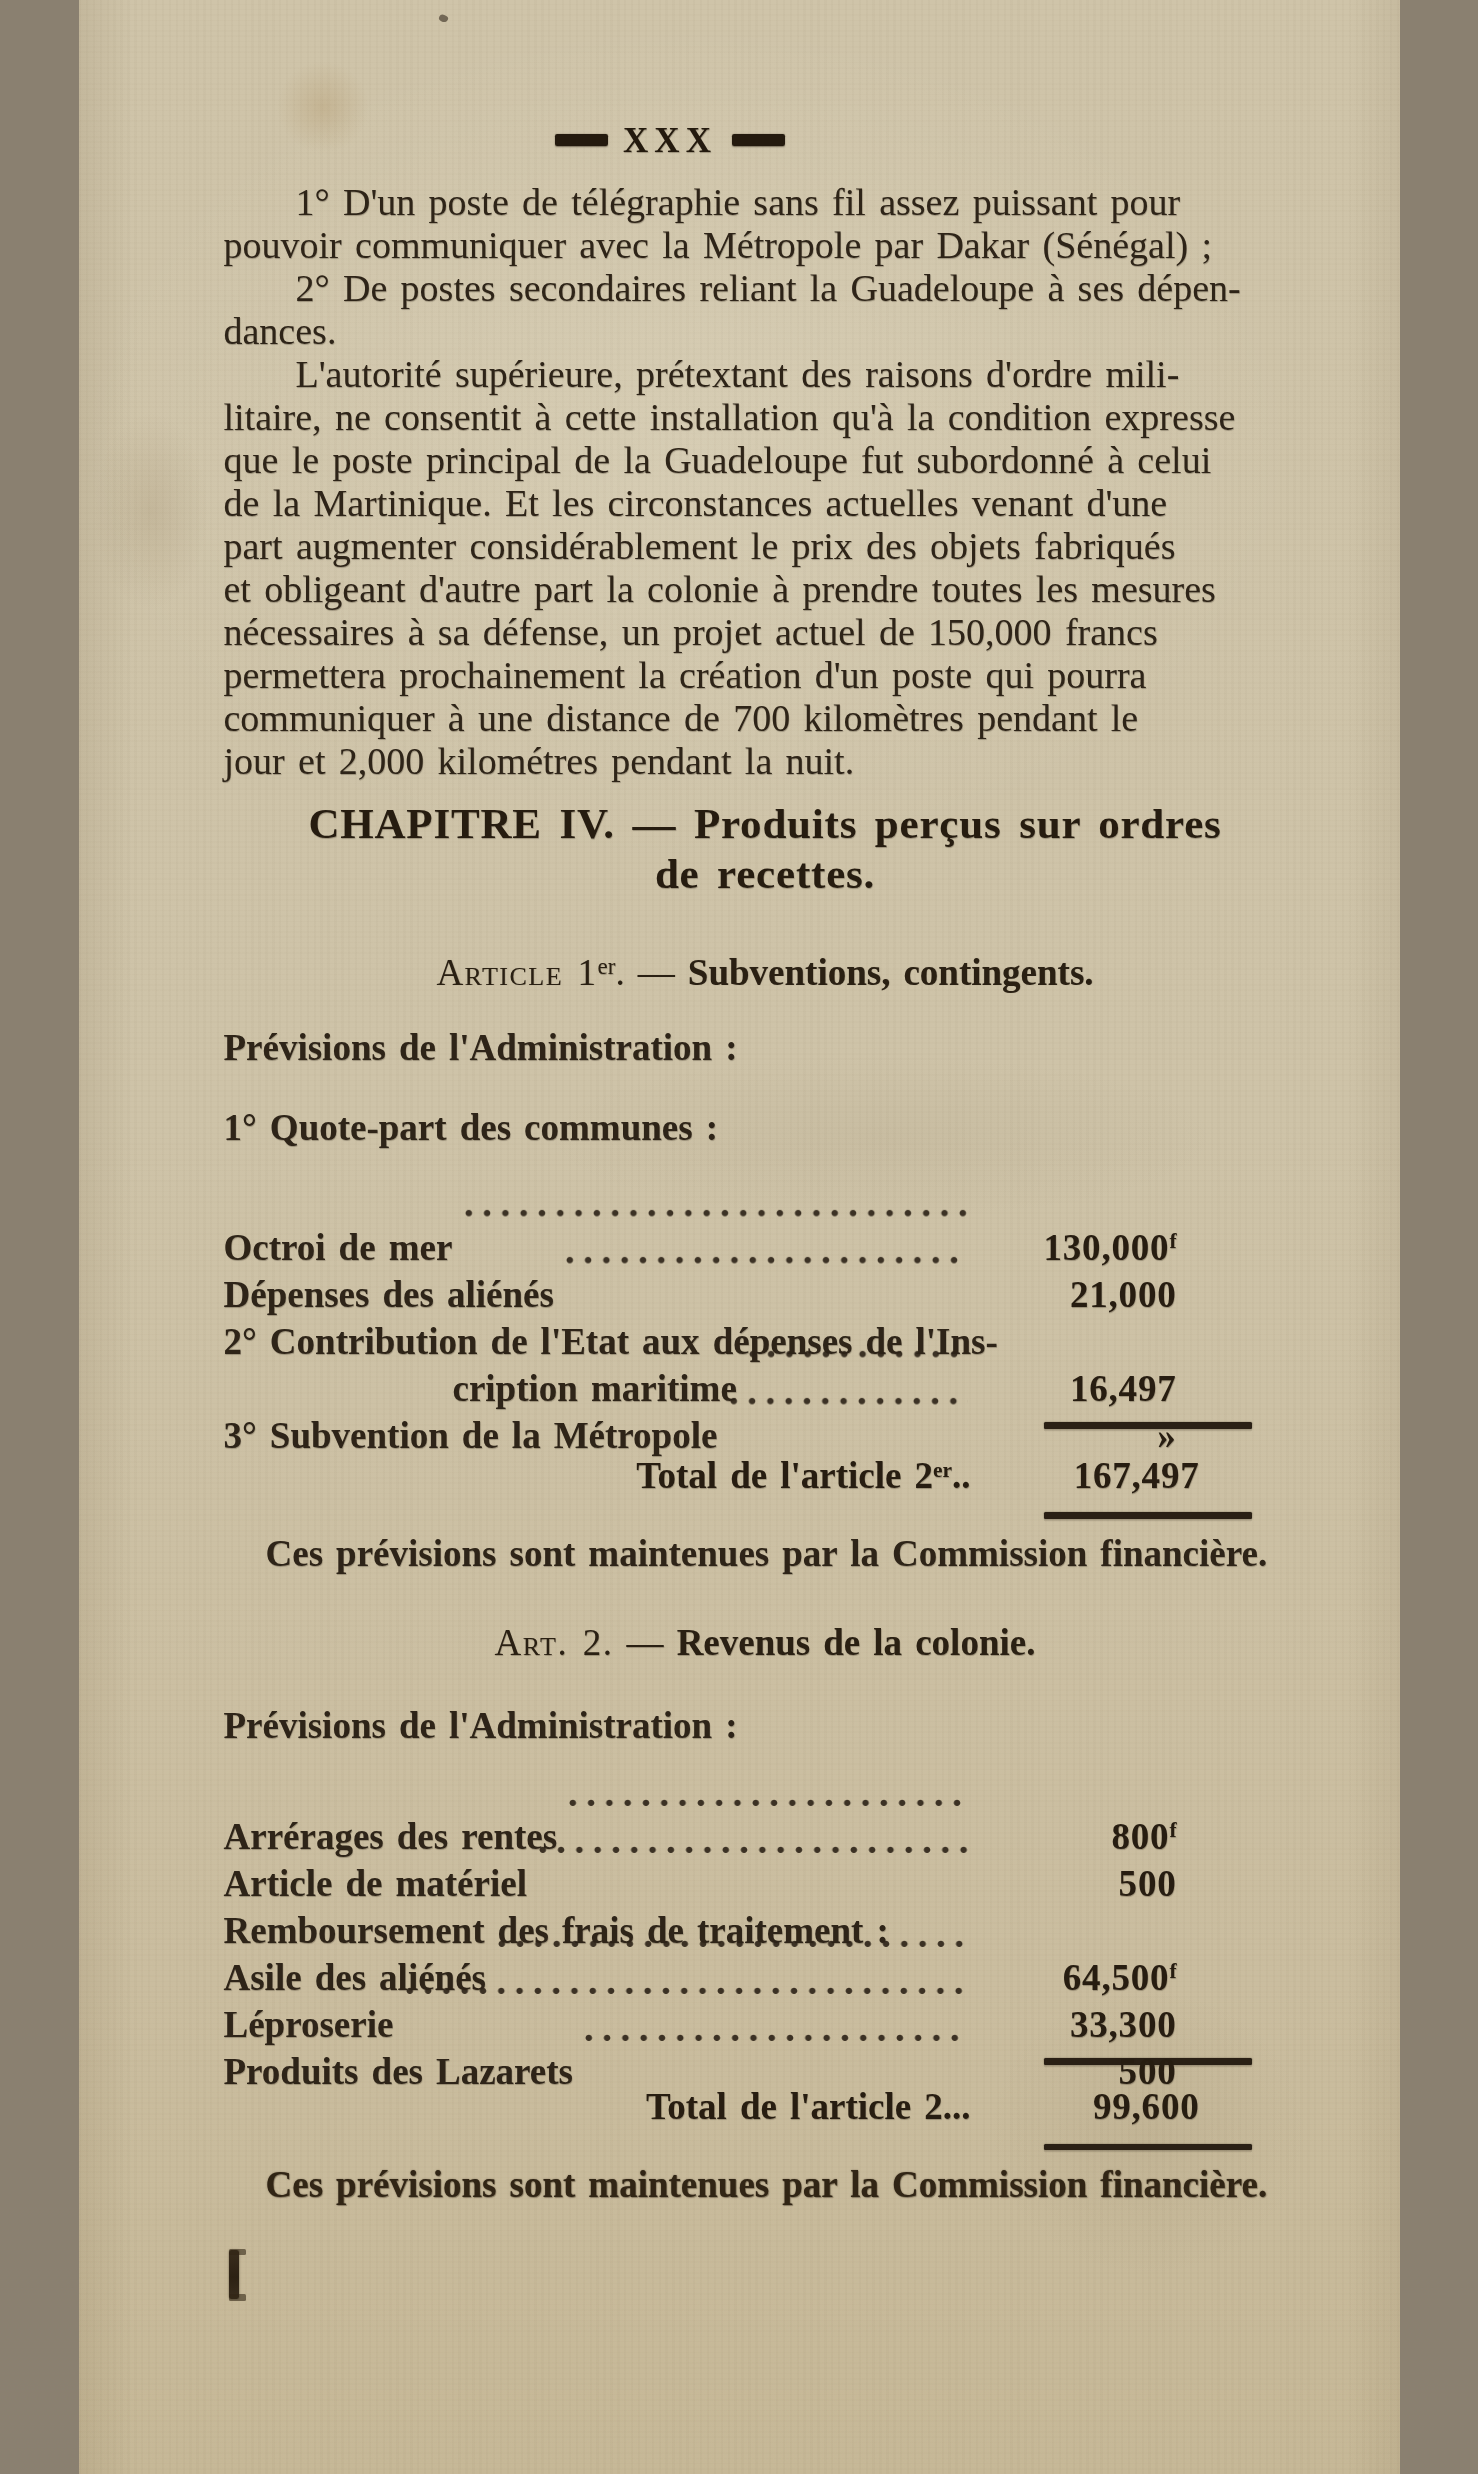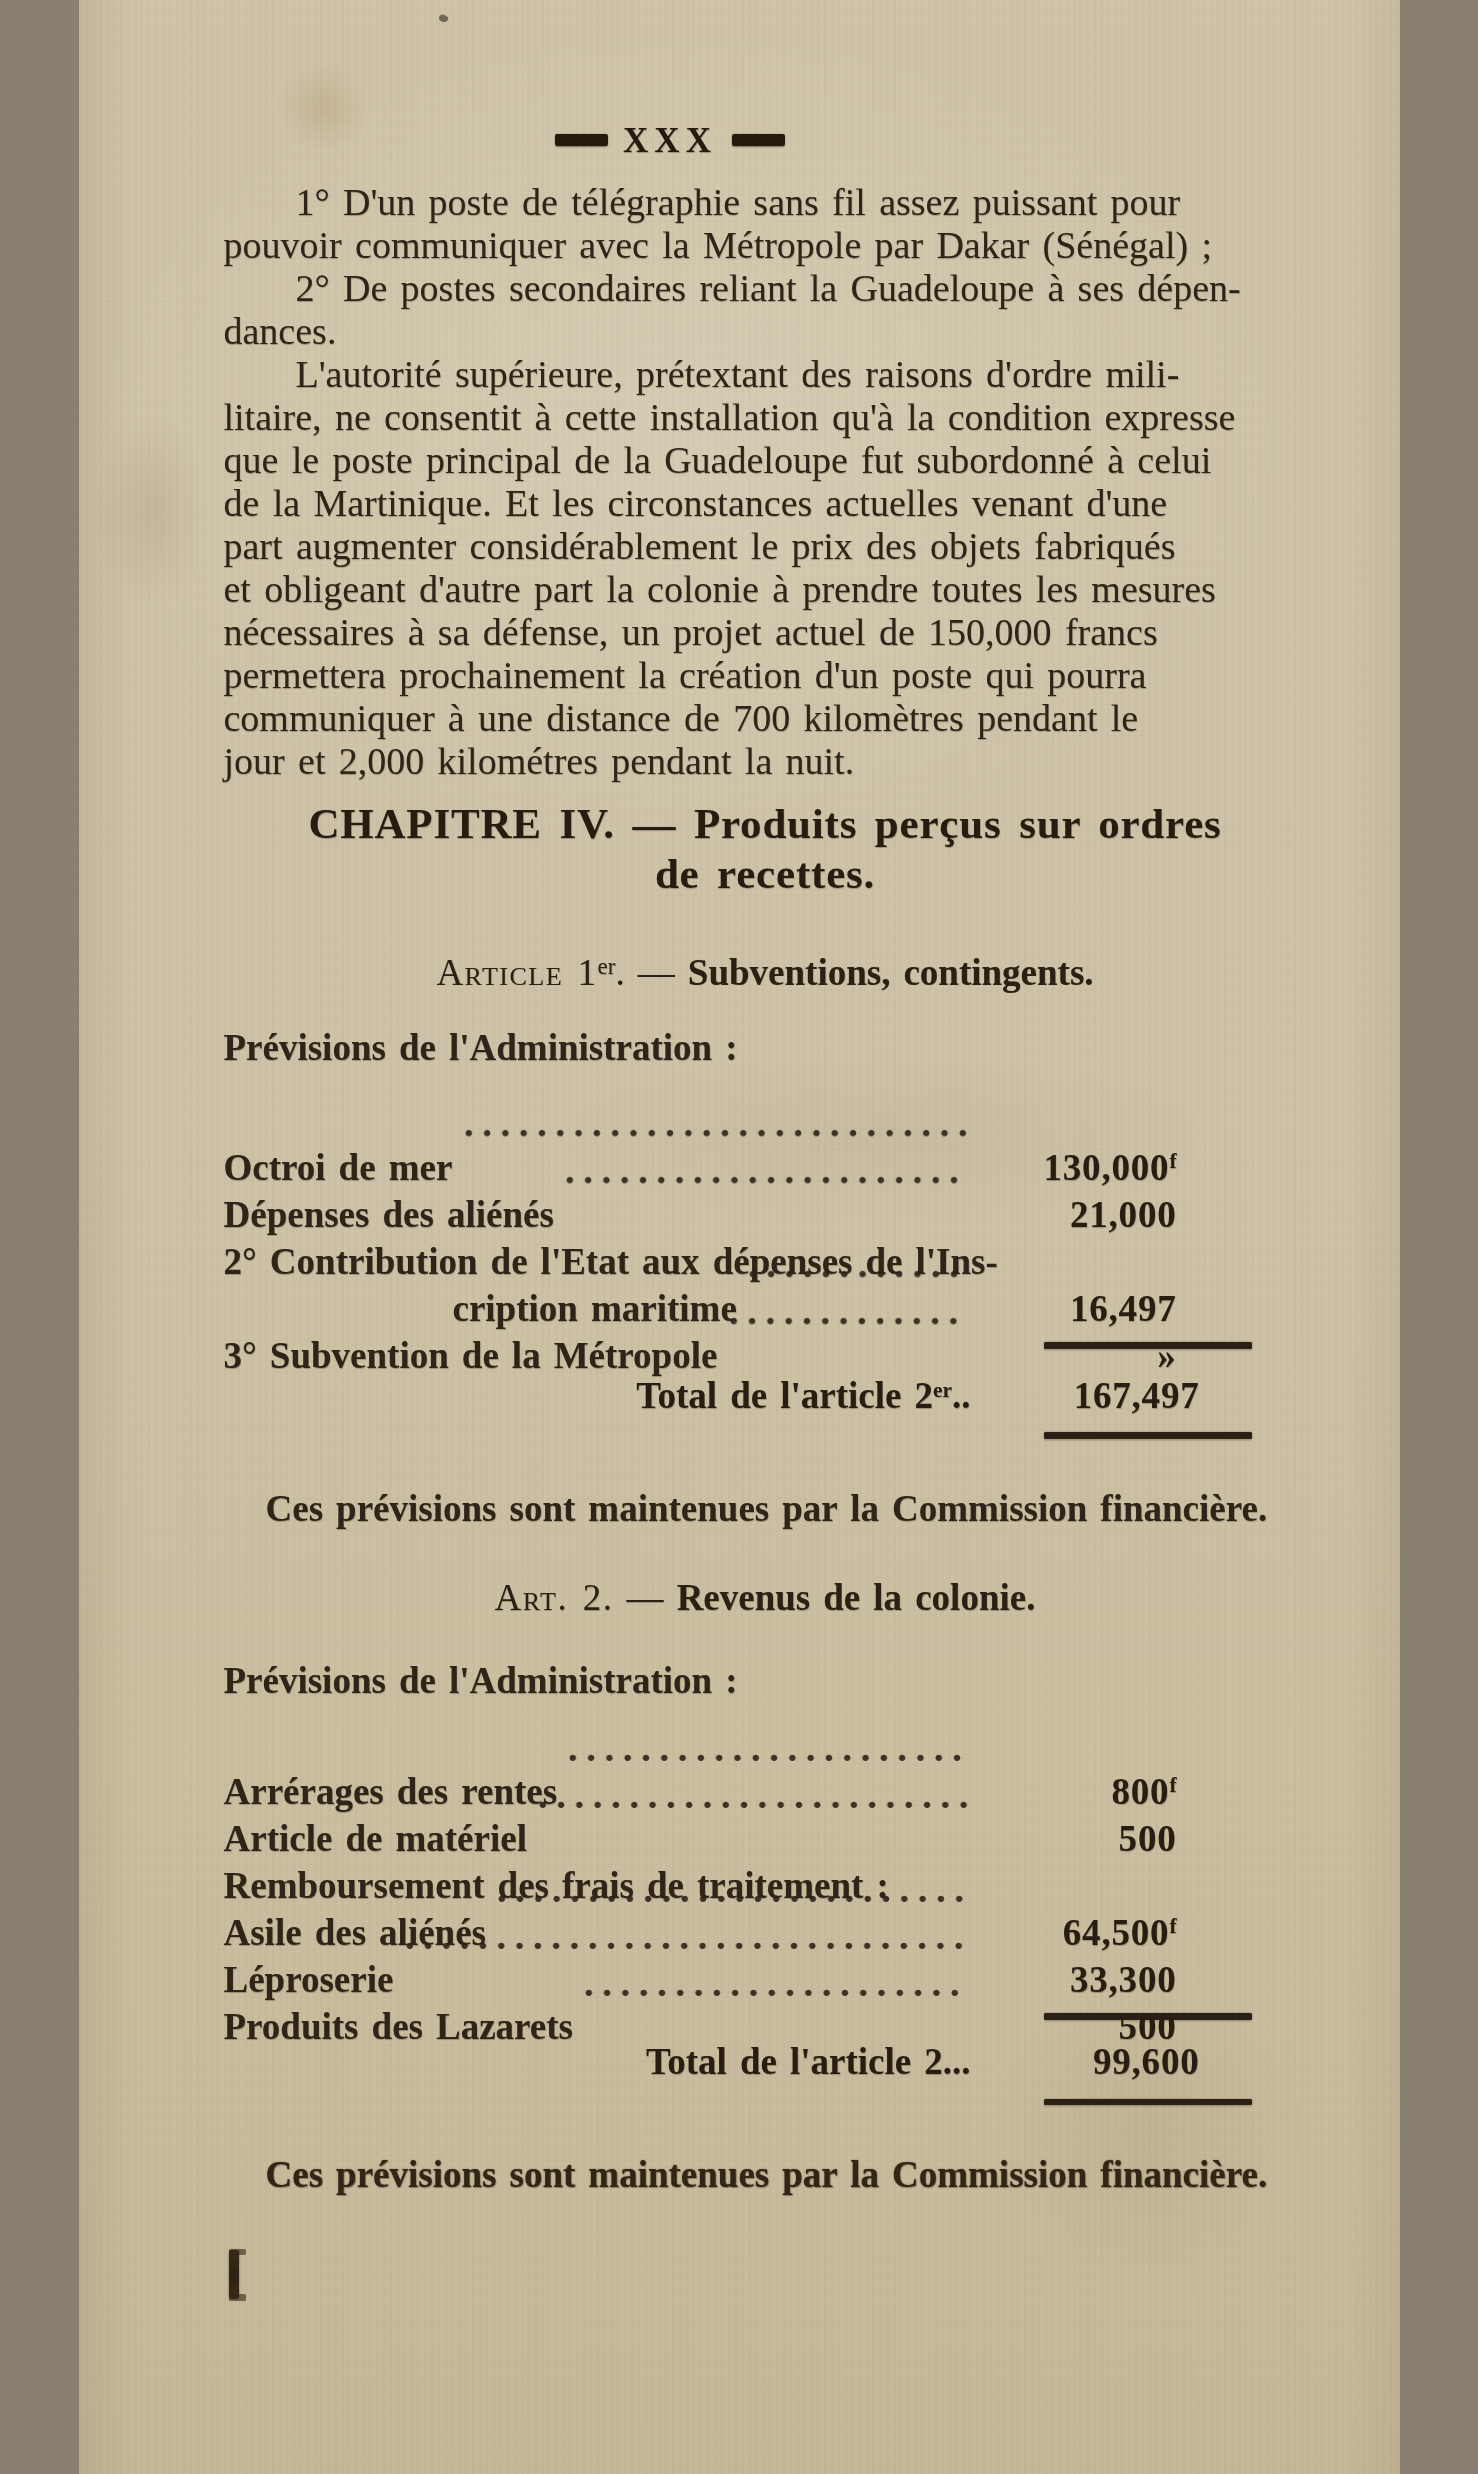--- a/index.html
+++ b/index.html
@@ -146,21 +146,21 @@
     padding-right: 107px;
     font-size: 37px;
     font-weight: 700;
     color: #271d11;
   }
   .total-row .tlabel { font-weight: 600; }
   .total-row .tlabel sup { font-size: 21.4px; vertical-align: 11.4px; }
   .total-row .tval { min-width: 229px; text-align: right; letter-spacing: 0.8px; }
 
   .note {
-    margin-top: 48px;
+    margin-top: 13px;
     font-size: 37px;
     text-indent: 42px;
     font-weight: 600;
   }
   .note.heavy {
     font-weight: 700;
     color: #312515;
     text-shadow: 0 0 1.5px rgba(49, 37, 21, 0.55), 0.8px 0.8px 0.8px rgba(49,37,21,0.35);
   }
 
@@ -237,20 +237,21 @@
 permettera prochainement la création d'un poste qui pourra
 communiquer à une distance de 700 kilomètres pendant le
 jour et 2,000 kilométres pendant la nuit.</div>
 
     <div class="chapter">CHAPITRE IV. — Produits perçus sur ordres
 de recettes.</div>
 
     <div class="article-heading"><span class="sc">Article 1</span><sup>er</sup><span>. — </span><span class="it">Subventions, contingents.</span></div>
 
     <div class="previsions">Prévisions de l'Administration :</div>
+    <div class="subsection">1° Quote-part des communes :</div>
 
     <div class="ledger">
       <div class="row">
         <span class="rlabel">Octroi de mer</span>
         <span class="dots"></span>
         <span class="rval"><span>130,000</span><sup>f</sup></span>
       </div>
       <div class="row">
         <span class="rlabel">Dépenses des aliénés</span>
         <span class="dots"></span>

